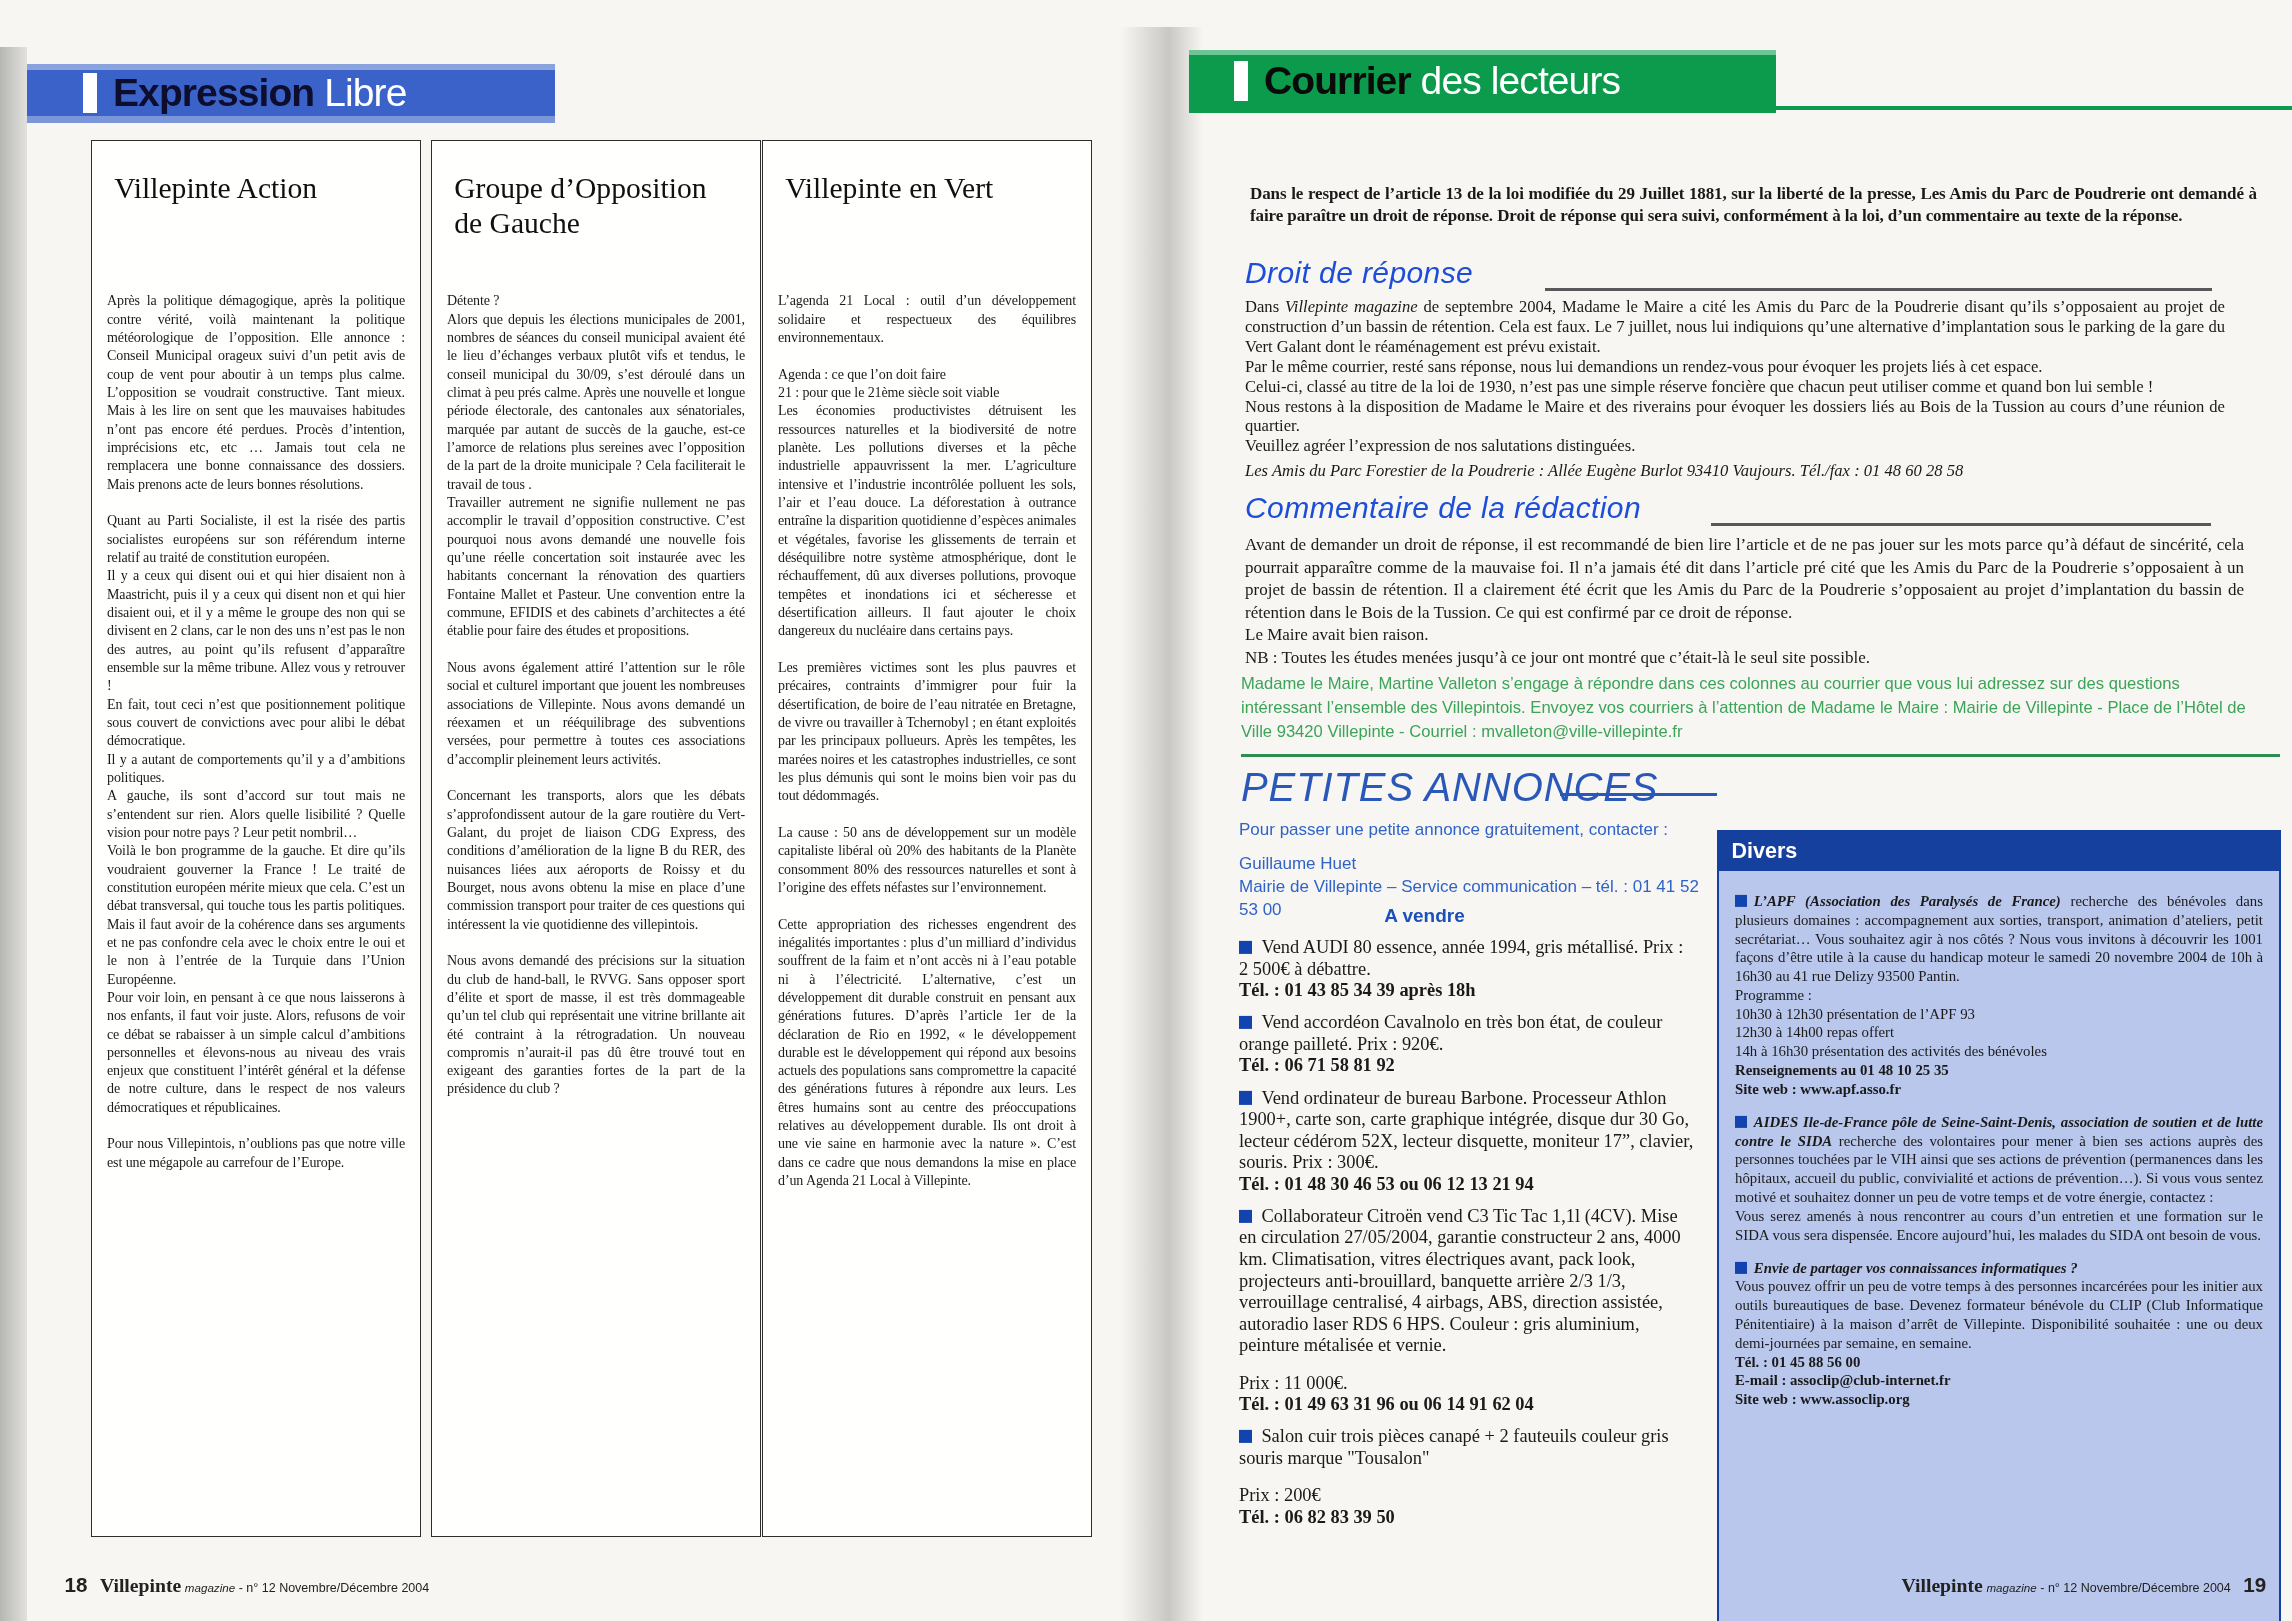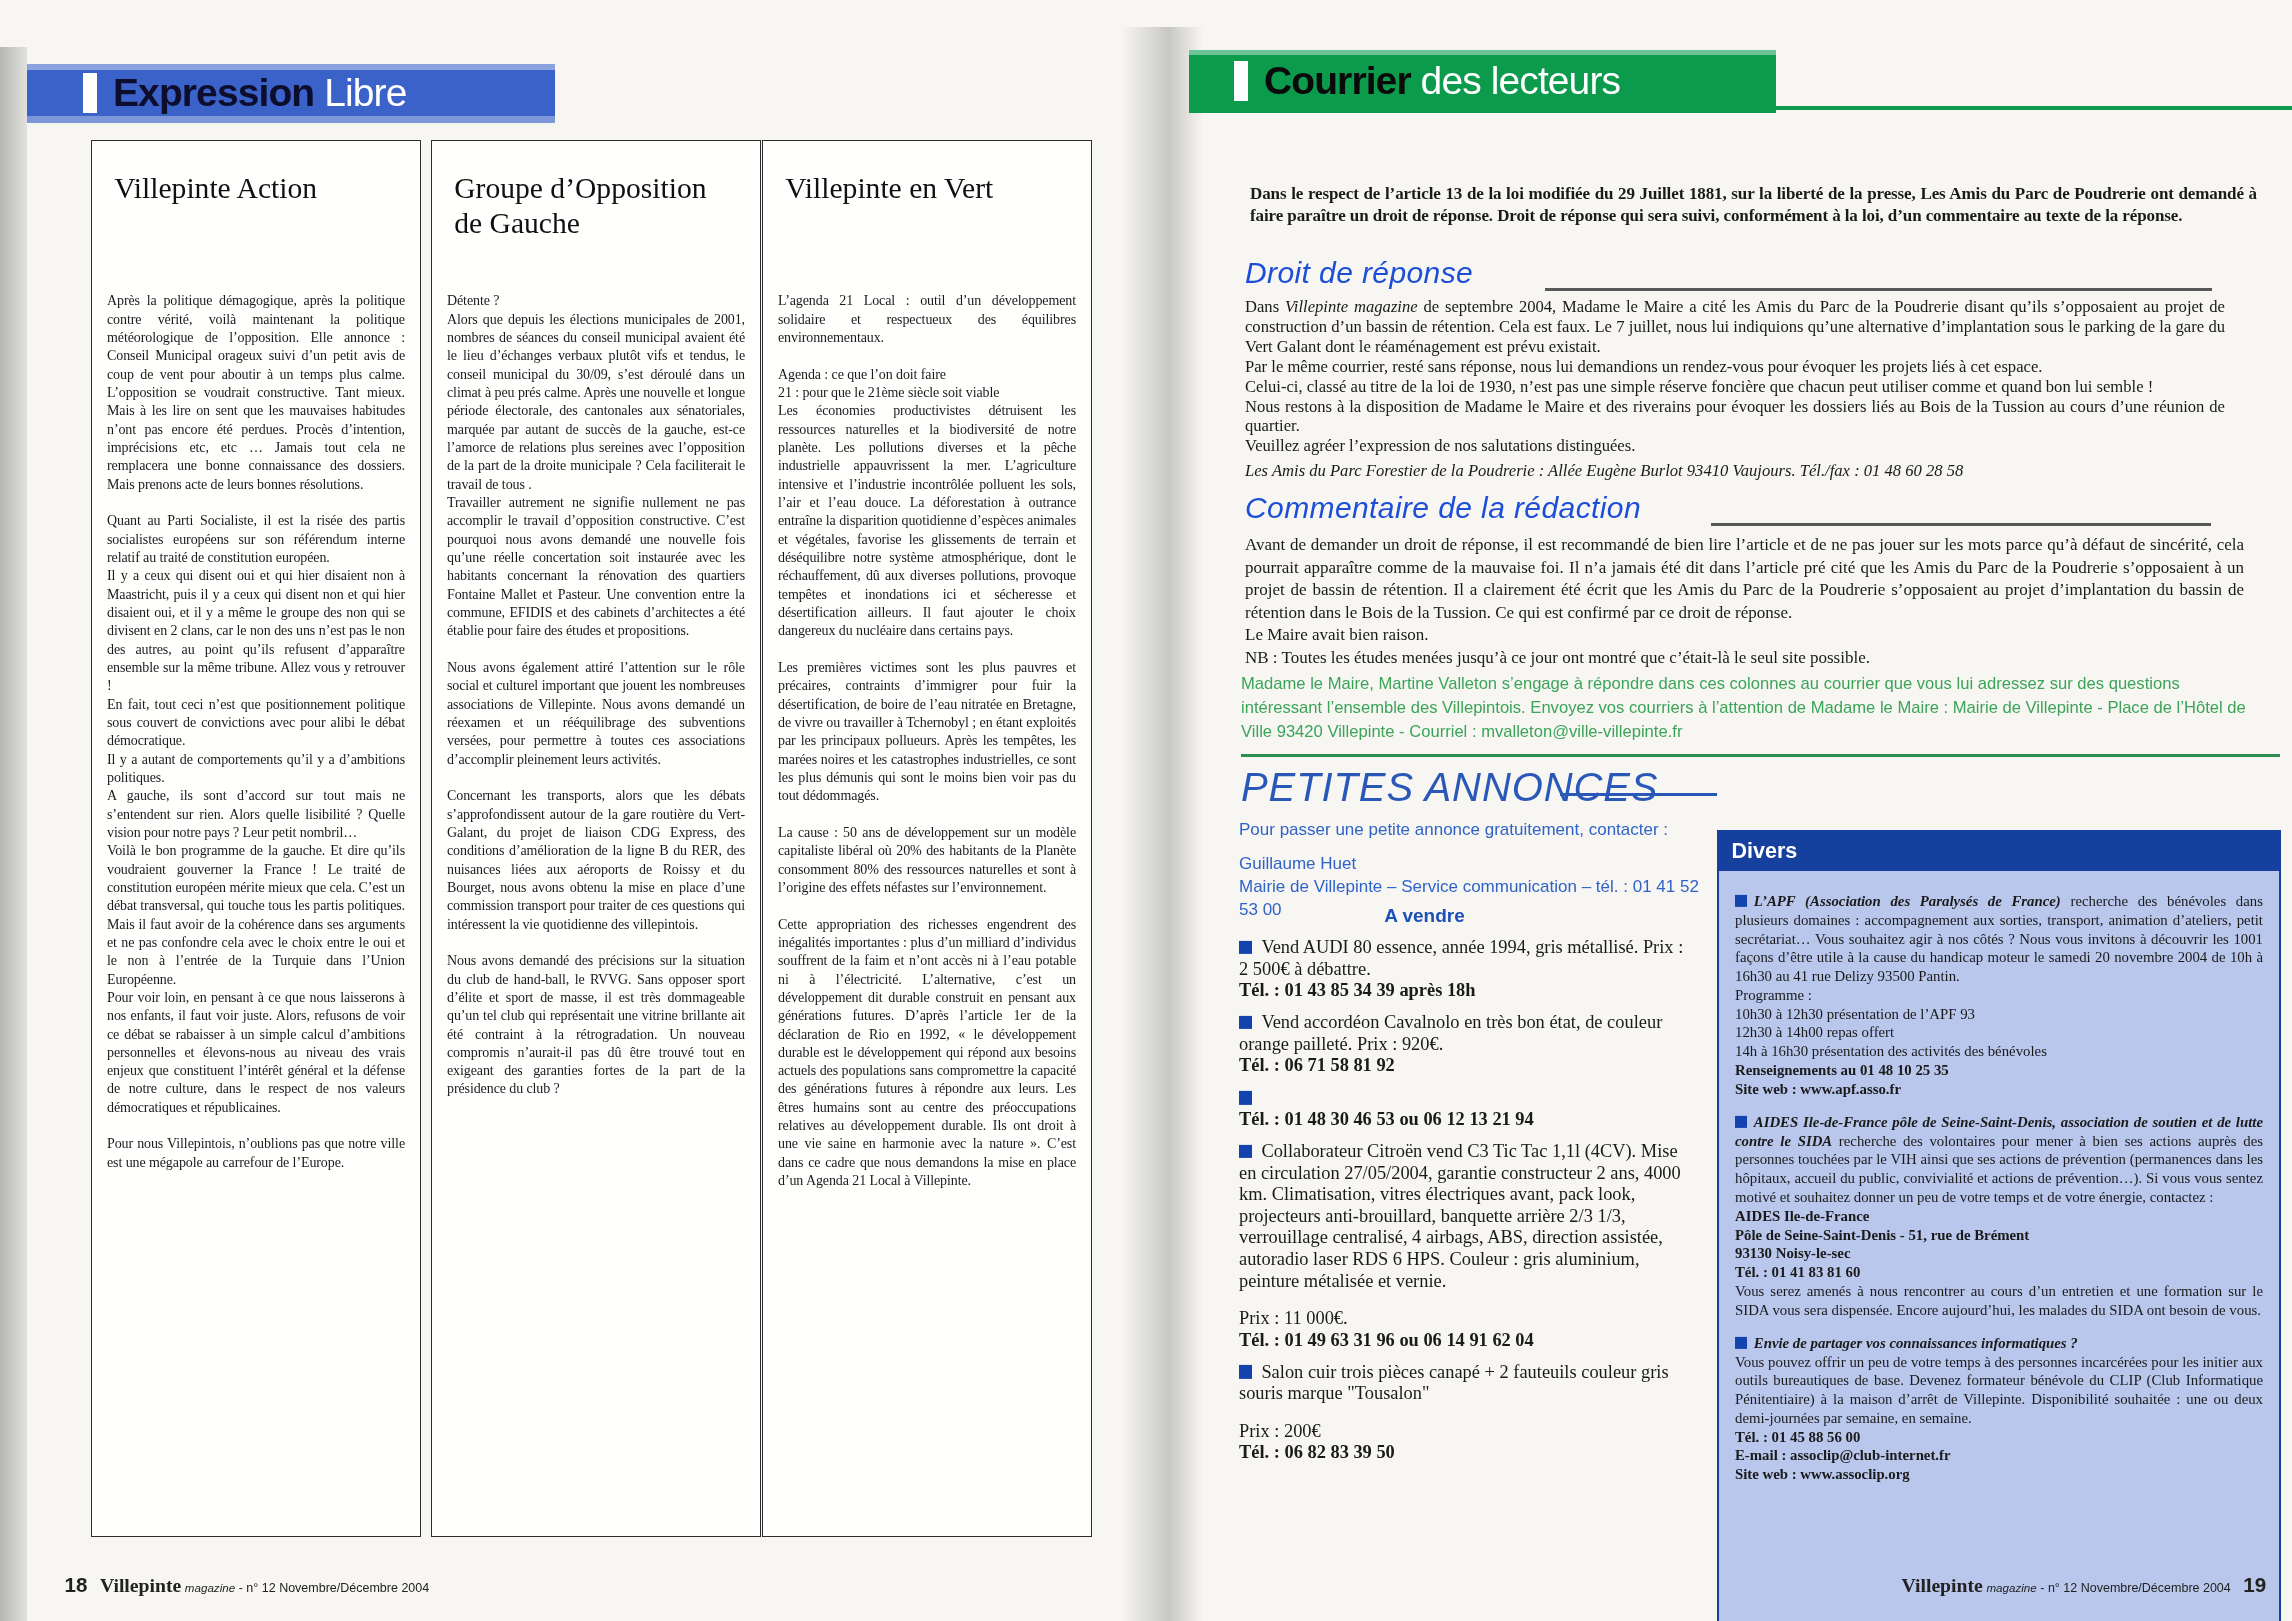--- a/index.html
+++ b/index.html
@@ -213,21 +213,21 @@
           <div class="ad-phone">Tél. : 01 43 85 34 39 après 18h</div>
         </div>
 
         <div class="ad">
           <span class="bullet"></span><span>Vend accordéon Cavalnolo en très bon état, de couleur orange pailleté. Prix : 920€.</span>
           
           <div class="ad-phone">Tél. : 06 71 58 81 92</div>
         </div>
 
         <div class="ad">
-          <span class="bullet"></span>
+          <span class="bullet"></span><span>Vend ordinateur de bureau Barbone. Processeur Athlon 1900+, carte son, carte graphique intégrée, disque dur 30 Go, lecteur cédérom 52X, lecteur disquette, moniteur 17”, clavier, souris. Prix : 300€.</span>
           
           <div class="ad-phone">Tél. : 01 48 30 46 53 ou 06 12 13 21 94</div>
         </div>
 
         <div class="ad">
           <span class="bullet"></span><span>Collaborateur Citroën vend C3 Tic Tac 1,1l (4CV). Mise en circulation 27/05/2004, garantie constructeur 2 ans, 4000 km. Climatisation, vitres électriques avant, pack look, projecteurs anti-brouillard, banquette arrière 2/3 1/3, verrouillage centralisé, 4 airbags, ABS, direction assistée, autoradio laser RDS 6 HPS. Couleur : gris aluminium, peinture métalisée et vernie.</span>
           <div class="ad-price">Prix : 11 000€.</div>
           <div class="ad-phone">Tél. : 01 49 63 31 96 ou 06 14 91 62 04</div>
         </div>
 
@@ -249,24 +249,20 @@
 12h30 à 14h00 repas offert
 14h à 16h30 présentation des activités des bénévoles</div>
             <div class="d-bold">Renseignements au 01 48 10 25 35
 Site web : www.apf.asso.fr</div>
             
           </div>
 
           <div class="divers-item">
             <span class="bullet"></span><span class="d-lead">AIDES Ile-de-France pôle de Seine-Saint-Denis, association de soutien et de lutte contre le SIDA</span><span> recherche des volontaires pour mener à bien ses actions auprès des personnes touchées par le VIH ainsi que ses actions de prévention (permanences dans les hôpitaux, accueil du public, convivialité et actions de prévention…). Si vous vous sentez motivé et souhaitez donner un peu de votre temps et de votre énergie, contactez :</span>
             
-            <div class="d-bold">AIDES Ile-de-France
-Pôle de Seine-Saint-Denis - 51, rue de Brément
-93130 Noisy-le-sec
-Tél. : 01 41 83 81 60</div>
             <div class="d-plain2">Vous serez amenés à nous rencontrer au cours d’un entretien et une formation sur le SIDA vous sera dispensée. Encore aujourd’hui, les malades du SIDA ont besoin de vous.</div>
           </div>
 
           <div class="divers-item">
             <span class="bullet"></span><span class="d-lead">Envie de partager vos connaissances informatiques ?</span><span></span>
             <div class="d-plain">Vous pouvez offrir un peu de votre temps à des personnes incarcérées pour les initier aux outils bureautiques de base. Devenez formateur bénévole du CLIP (Club Informatique Pénitentiaire) à la maison d’arrêt de Villepinte. Disponibilité souhaitée : une ou deux demi-journées par semaine, en semaine.</div>
             <div class="d-bold">Tél. : 01 45 88 56 00
 E-mail : assoclip@club-internet.fr
 Site web : www.assoclip.org</div>
             

